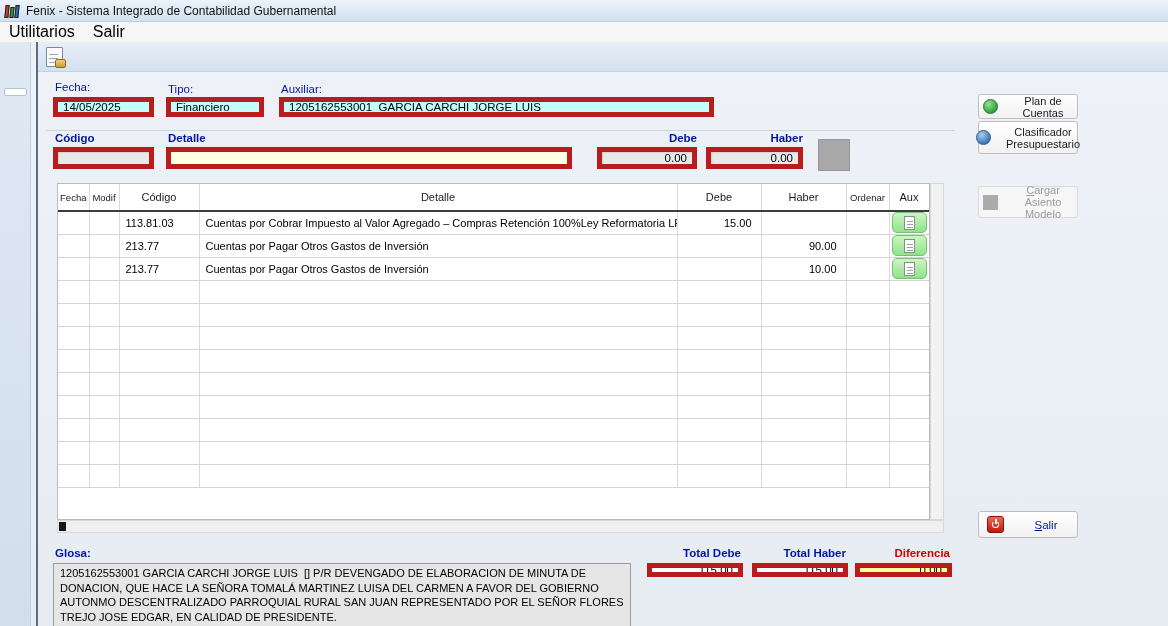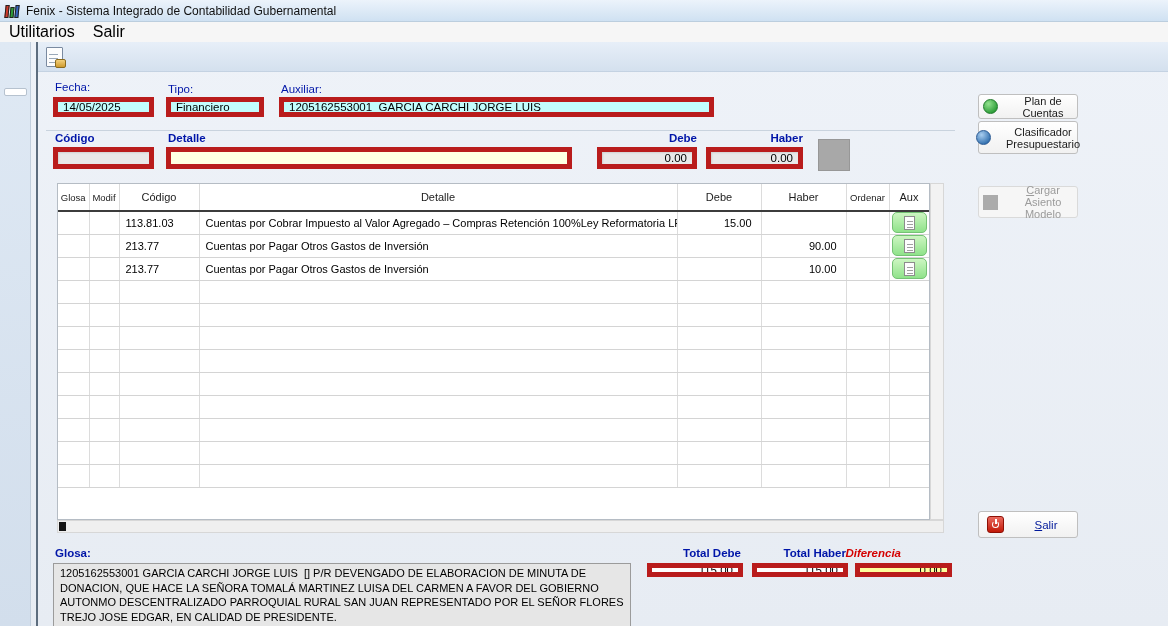--- a/index.html
+++ b/index.html
@@ -160,21 +160,21 @@
         <col style="width:30px">
         <col style="width:80px">
         <col style="width:478px">
       <col style="width:84px">
         <col style="width:85px">
         <col style="width:43px">
         <col style="width:40px">
     </colgroup>
     <thead>
         <tr>
-          <th class="sm">Glosa</th>
+          <th class="sm">Fecha</th>
           <th class="sm">Modif</th>
           <th>Código</th>
           <th>Detalle</th>
           <th>Debe</th>
           <th>Haber</th>
           <th class="sm">Ordenar</th>
           <th>Aux</th>
         </tr>
       </thead>
     <tbody>
@@ -337,14 +337,14 @@
 
 <span class="flabel" style="left:55px;">Glosa:</span>
 <div class="glosa-box">1205162553001 GARCIA CARCHI JORGE LUIS  [] P/R DEVENGADO DE ELABORACION DE MINUTA DE DONACION, QUE HACE LA SEÑORA TOMALÁ MARTINEZ LUISA DEL CARMEN A FAVOR DEL GOBIERNO AUTONMO DESCENTRALIZADO PARROQUIAL RURAL SAN JUAN REPRESENTADO POR EL SEÑOR FLORES TREJO JOSE EDGAR, EN CALIDAD DE PRESIDENTE.</div>
 
 <span class="flabel r" style="left:647px;width:94px;">Total Debe</span>
 <div class="fld num totfld" style="left:647px;width:96px;">115.00</div>
 
 <span class="flabel r" style="left:752px;width:94px;">Total Haber</span>
 <div class="fld num totfld" style="left:752px;width:96px;">115.00</div>
 
-<span class="flabel r red" style="left:806px;width:95px;font-style:italic;">Diferencia</span>
+<span class="flabel r red" style="left:855px;width:95px;">Diferencia</span>
 <div class="fld num totfld" style="left:855px;width:97px;background:#ffff9c;">0.00</div>
 
 </body></html>

